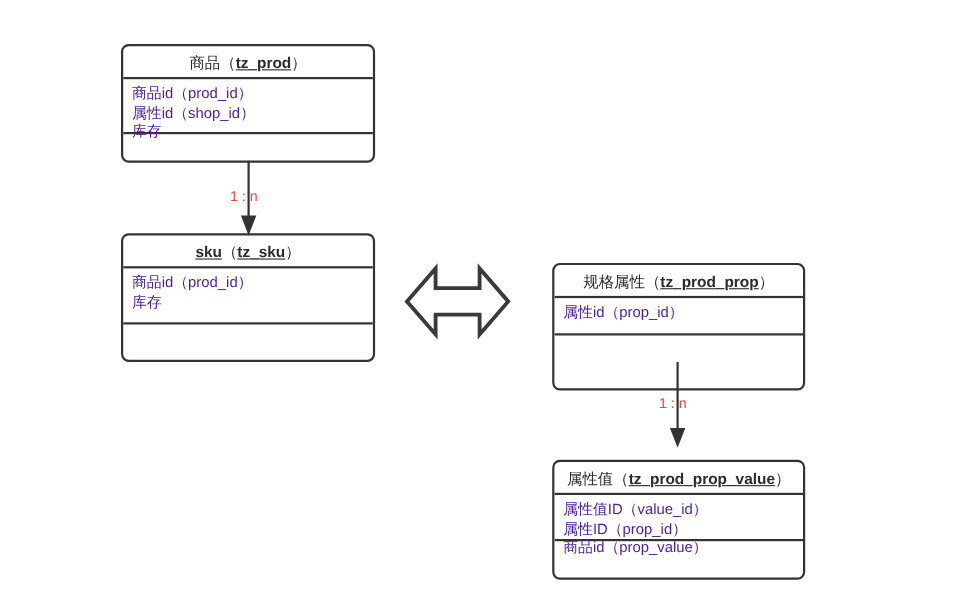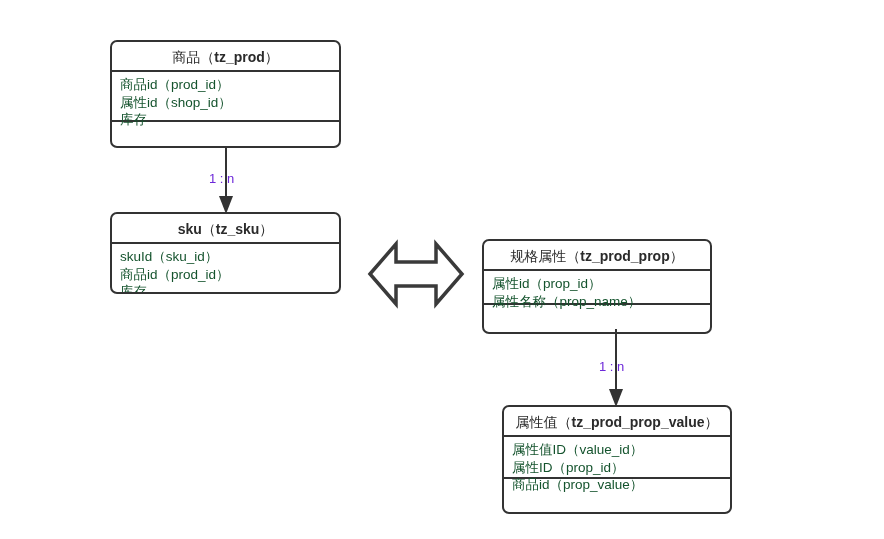--- a/index.html
+++ b/index.html
@@ -40,72 +40,73 @@
     font-size: 14px;
     border-bottom: 2px solid #333333;
     white-space: nowrap;
     color: #2b2b2b;
   }
   .entity-title .cn {
     font-weight: 400;
   }
   .entity-title .latin {
     font-weight: 700;
+    text-decoration: underline;
   }
   .entity-fields {
     box-sizing: border-box;
     padding: 4px 0 5px 8px;
     border-bottom: 2px solid #333333;
   }
   .field-row {
     font-size: 13.5px;
     line-height: 17.5px;
     white-space: nowrap;
-    color: #14532d;
+    color: #4c1d95;
   }
   .entity-footer {
     box-sizing: border-box;
   }
 
   
   #box-prod {
     left: 110px;
     top: 40px;
     width: 231px;
     height: 108px;
   }
   #box-sku {
     left: 110px;
     top: 212px;
     width: 231px;
-    height: 82px;
+    height: 117px;
   }
   #box-prop {
-    left: 482px;
+    left: 502px;
     top: 239px;
     width: 230px;
-    height: 95px;
+    height: 116px;
   }
   #box-propvalue {
     left: 502px;
-    top: 405px;
+    top: 418px;
     width: 230px;
     height: 109px;
   }
 
   
   .connector {
     position: absolute;
   }
   .conn-label {
     position: absolute;
     font-size: 13px;
     line-height: 14px;
     white-space: nowrap;
-    color: #6d28d9;
+    color: #ef4444;
   }
   #conn-prod-sku { left: 196px; top: 146px; width: 62px; height: 68px; }
   #label-prod-sku { left: 209px; top: 172px; }
   #conn-prop-propvalue { left: 586px; top: 329px; width: 62px; height: 78px; }
   #label-prop-propvalue { left: 599px; top: 360px; }
 
   
   #rel-arrow {
     position: absolute;
     left: 366px;
@@ -129,34 +130,32 @@
       <div class="field-row">库存</div>
     </div>
     <div class="entity-footer" style="height:24px;"></div>
   </div>
 
   <div class="entity" id="box-sku">
     <div class="entity-title">
       <span class="latin">sku</span><span class="cn">（</span><span class="latin">tz_sku</span><span class="cn">）</span>
     </div>
     <div class="entity-fields" style="height:51px;">
-      <div class="field-row">skuId（sku_id）</div>
       <div class="field-row">商品id（prod_id）</div>
       <div class="field-row">库存</div>
     </div>
     <div class="entity-footer" style="height:24px;"></div>
   </div>
 
   <div class="entity" id="box-prop">
     <div class="entity-title">
       <span class="cn">规格属性</span><span class="cn">（</span><span class="latin">tz_prod_prop</span><span class="cn">）</span>
     </div>
     <div class="entity-fields" style="height:34px;">
       <div class="field-row">属性id（prop_id）</div>
-      <div class="field-row">属性名称（prop_name）</div>
     </div>
     <div class="entity-footer" style="height:24px;"></div>
   </div>
 
   <div class="entity" id="box-propvalue">
     <div class="entity-title">
       <span class="cn">属性值</span><span class="cn">（</span><span class="latin">tz_prod_prop_value</span><span class="cn">）</span>
     </div>
     <div class="entity-fields" style="height:42px;">
       <div class="field-row">属性值ID（value_id）</div>

